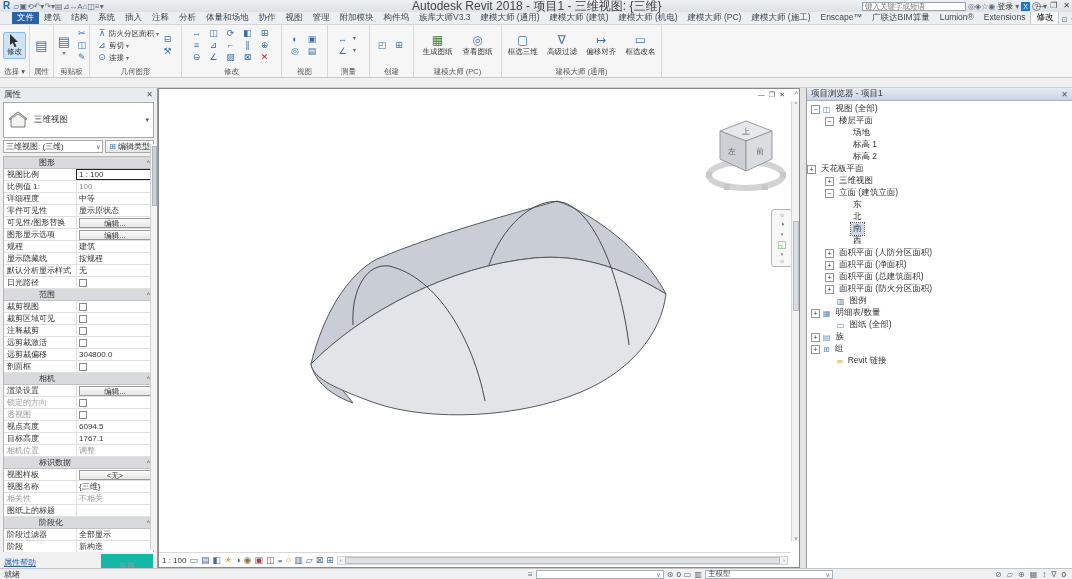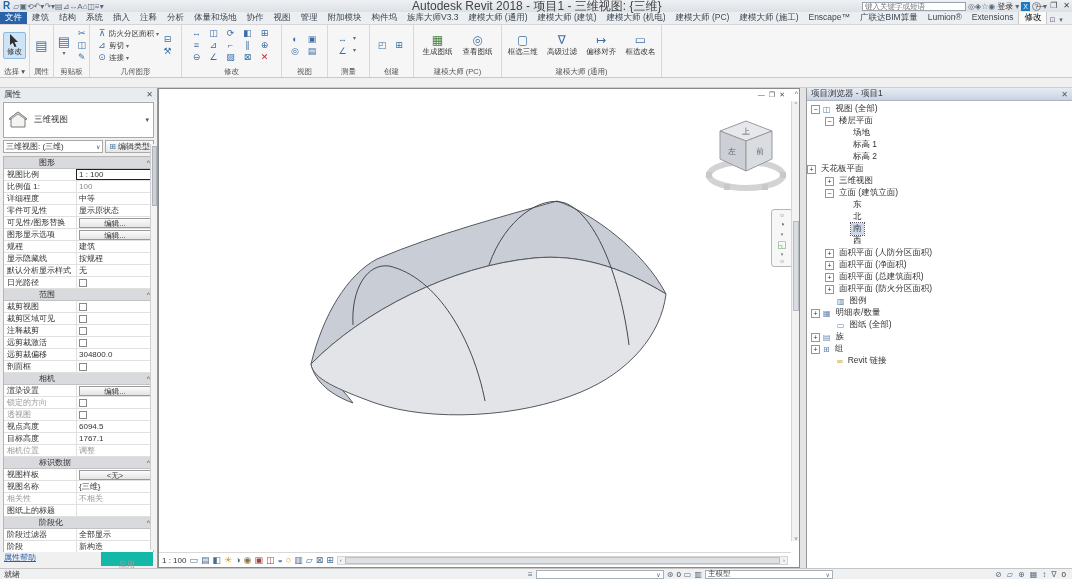--- a/index.html
+++ b/index.html
@@ -15,21 +15,21 @@
   .searchwrap { position:absolute; left:862px; display:flex; align-items:center; gap:2px; }
   .searchwrap input { width:104px; height:9px; font-size:7.5px; border:1px solid #9aa4af; background:#fff; padding:0 2px; font-family:inherit; }
   .ti { color:#5a6b7d; font-size:8px; }
   .signin { font-size:8px; color:#333; }
   .exch { background:#1b7ac2; color:#fff; font-size:7px; padding:0 2px; line-height:9px; }
   .helpq { border:1px solid #7a8a99; border-radius:50%; width:9px; height:9px; line-height:8px; text-align:center; font-size:7px; color:#555; }
   .winbtns { position:absolute; right:2px; top:0; display:flex; gap:6px; }
   .winbtns span { font-size:8px; color:#444; line-height:11px; }
 
   
-  .tabsrow { height:13px; background:#eceff2; display:flex; align-items:flex-end; padding-left:0; border-bottom:1px solid #d6d6d6; }
+  .tabsrow { height:13px; background:#eceff2; display:flex; align-items:flex-end; padding-left:12px; border-bottom:1px solid #d6d6d6; }
   .tab { padding:1px 5px; font-size:8.5px; color:#3c4650; white-space:nowrap; line-height:11px; cursor:default; }
   .tab.file { background:#2a62a8; color:#fff; }
   .tab.act { background:#fbfbfb; border:1px solid #c8c8c8; border-bottom:none; color:#000; }
   .tabsw { font-size:7px; color:#667; padding:0 2px; }
 
   
   .ribbon { height:53px; background:#f6f6f6; border-bottom:1px solid #c9c9c9; display:flex; }
   .rpanel { display:flex; flex-direction:column; border-right:1px solid #d8d8d8; }
   .rbody { flex:1; display:flex; align-items:center; justify-content:center; gap:2px; padding:1px 2px; overflow:hidden; }
   .rlabel { height:11px; font-size:7.5px; color:#555; text-align:center; line-height:11px; white-space:nowrap; overflow:hidden; }
@@ -68,21 +68,21 @@
   .prow .plab { width:72px; padding-left:3px; white-space:nowrap; overflow:hidden; }
   .prow .pval { flex:1; border-left:1px solid #e0e0e0; height:100%; display:flex; align-items:center; padding:0 2px; white-space:nowrap; overflow:hidden; }
   .prow.sec { background:#d8dade; border-bottom:1px solid #c2c2c2; font-size:8px; }
   .prow.sec .plab { width:auto; flex:1;margin-left:32px; }
   .prow.sec .carr { padding-right:3px; color:#555; font-size:7px; }
   .prow .pbtn { width:100%; height:10px; border:1px solid #999; background:linear-gradient(#fcfcfc,#e4e4e4); font-size:7.5px; text-align:center; line-height:9px; }
   .prow .cbox { width:8px; height:8px; border:1px solid #888; background:#fff; }
   .prow.dis .plab, .prow.dis .pval { color:#999; }
   .prow.muted .pval { color:#888; }
   .prow.focus .pval { outline:1px solid #222; outline-offset:-1px; }
-  .pfoot { height:16px; display:flex; align-items:flex-start; padding:0 4px; }
+  .pfoot { height:16px; display:flex; align-items:flex-end; padding:0 4px; }
   .phelp { color:#2a62a8; text-decoration:underline; font-size:8px; }
   .papply { margin-left:auto; width:52px; height:12px; border:7px solid #14b8a6; background:#e6e6e6; color:#9a9a9a; font-size:8px; text-align:center; line-height:11px; }
   .pscroll { position:absolute; right:0; top:56px; bottom:18px; width:7px; background:#f3f3f3; border-left:1px solid #d0d0d0; }
   .pscroll .thumb { position:absolute; top:2px; left:1px; width:5px; height:60px; background:#cdd2d8; border:1px solid #aeb4bb; }
 
   
   .canvas { flex:1; background:#fff; border:1px solid #8a8a8a; position:relative; overflow:hidden; }
   .cwin { position:absolute; top:2px; right:14px; display:flex; gap:4px; z-index:5; }
   .cwin span { font-size:7px; color:#555; }
   .scrollv { position:absolute; right:0; top:12px; bottom:26px; width:8px; background:#f2f2f2; border-left:1px solid #d5d5d5; }

